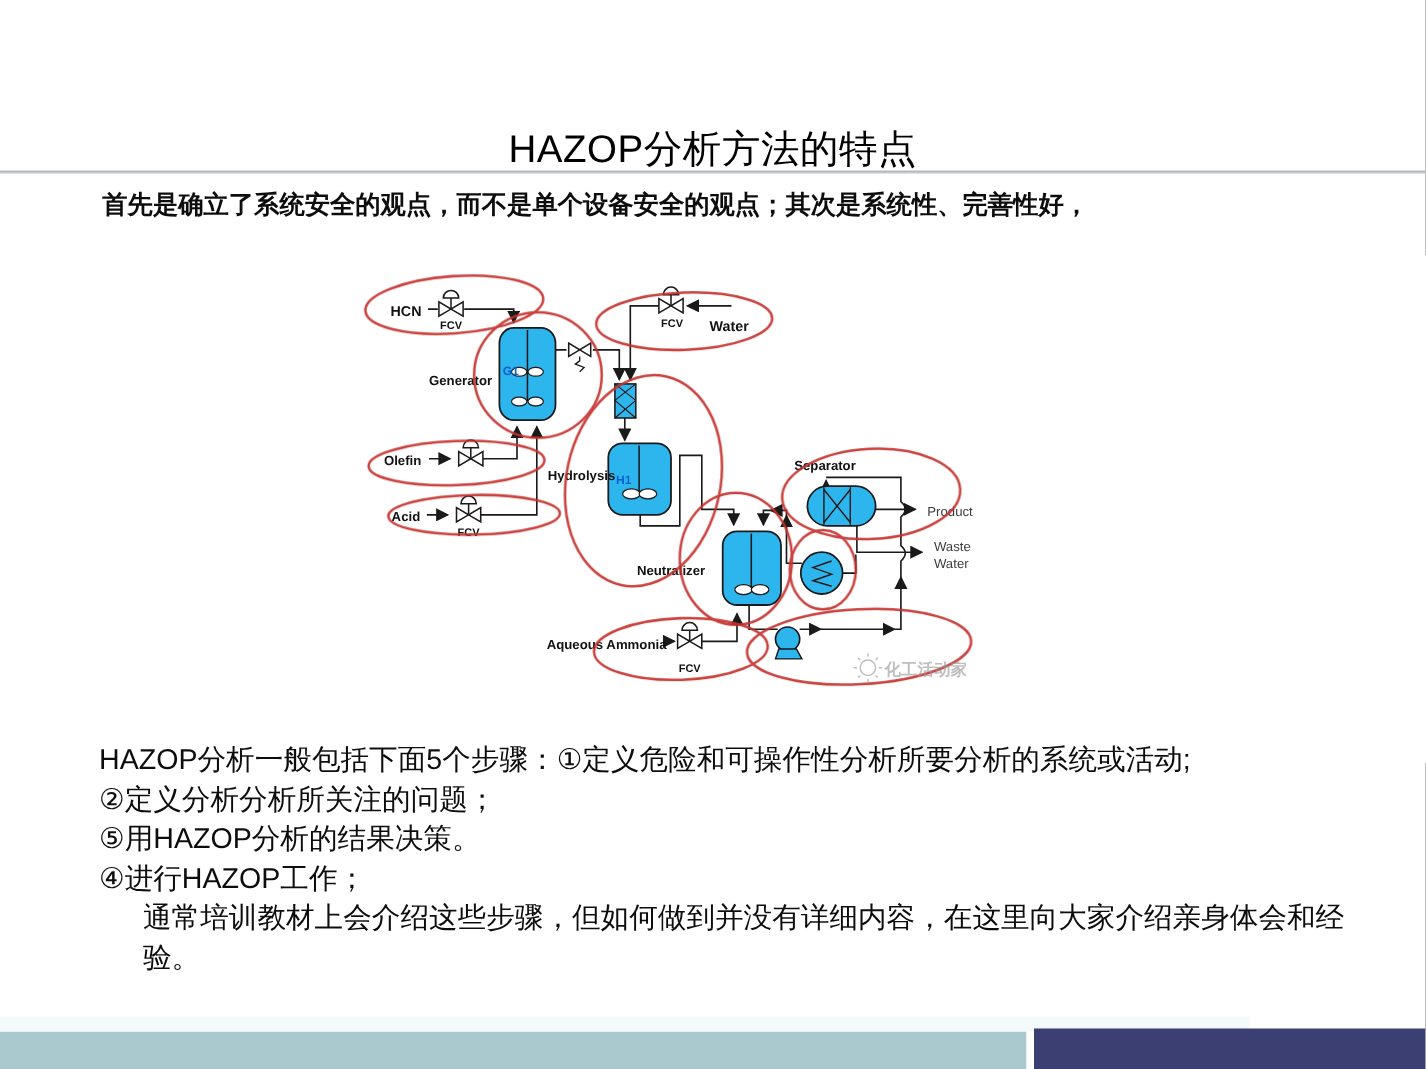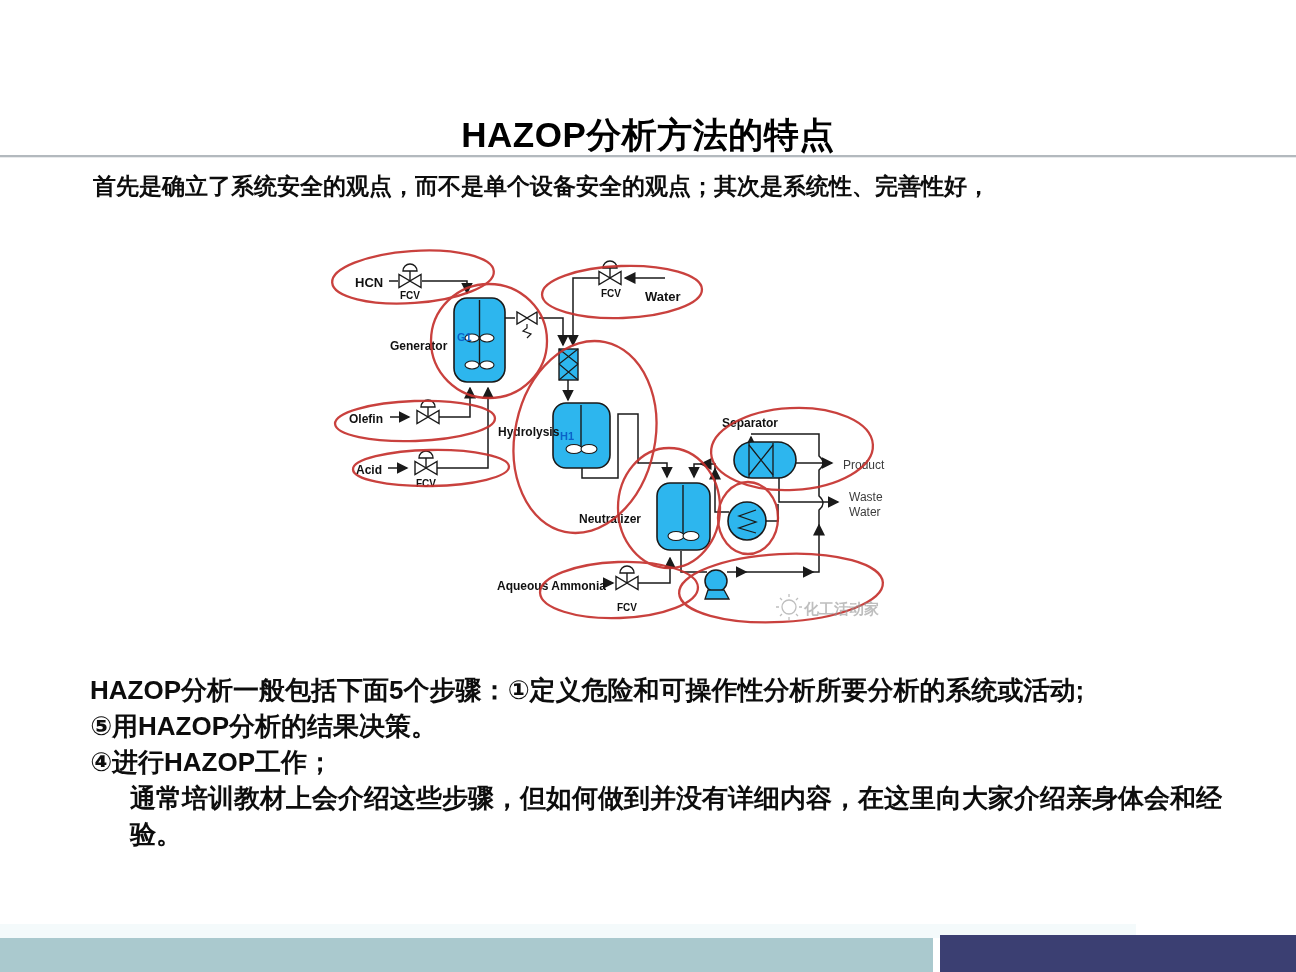--- a/index.html
+++ b/index.html
@@ -1,25 +1,25 @@
 <!DOCTYPE html>
 <html><head>
 <meta charset="utf-8">
 <style>
   html,body{margin:0;padding:0;background:#888;}
   .slide{position:relative;width:1296px;height:972px;background:#ffffff;overflow:hidden;
          font-family:"Liberation Sans","DejaVu Sans",sans-serif;color:#0d0d0d;}
   .title{position:absolute;top:112px;left:0;width:100%;text-align:center;
-         font-size:35px;font-weight:700;color:#000;letter-spacing:0.5px;}
+         font-size:35px;font-weight:400;color:#000;letter-spacing:0.5px;}
   .rule{position:absolute;top:155px;left:0;width:100%;height:2px;background:#b3b9be;
         border-bottom:1px solid #e8eaec;}
   .intro{position:absolute;top:169px;left:93px;width:1130px;font-size:23px;line-height:34px;
          font-weight:700;}
   .steps{position:absolute;top:672px;left:90px;width:1180px;font-size:26px;line-height:36px;
-         font-weight:700;}
+         font-weight:400;}
   .steps .closing{padding-left:40px;}
   .diagram{position:absolute;left:330px;top:245px;width:580px;height:390px;}
   .paleband{position:absolute;left:0;top:924px;width:1136px;height:14px;background:#f4fafb;}
   .bar-left{position:absolute;left:0;top:938px;width:933px;height:34px;background:#aac9ce;}
   .bar-right{position:absolute;left:940px;top:935px;width:356px;height:37px;background:#3b3f72;}
   svg text{font-family:"Liberation Sans","DejaVu Sans",sans-serif;}
 </style>
 </head>
 <body>
 
@@ -165,20 +165,21 @@
       <g stroke="#979797" stroke-width="1.3" fill="none">
         <circle cx="789" cy="607" r="7"></circle>
         <path d="M789 597 V594 M789 617 V620 M779 607 H776 M799 607 H802 M782 600 L780 598 M796 600 L798 598 M782 614 L780 616 M796 614 L798 616"></path>
       </g>
       <text x="804" y="614" font-size="15" font-weight="bold" fill="#979797">化工活动家</text>
     </g>
   </svg>
 
   <div class="steps">
     <div>HAZOP分析一般包括下面5个步骤：①定义危险和可操作性分析所要分析的系统或活动;</div>
+    <div>②定义分析分析所关注的问题；</div>
     <div>⑤用HAZOP分析的结果决策。</div>
     <div>④进行HAZOP工作；</div>
     <div class="closing">通常培训教材上会介绍这些步骤，但如何做到并没有详细内容，在这里向大家介绍亲身体会和经验。</div>
   </div>
 
   <div class="paleband"></div>
   <div class="bar-left"></div>
   <div class="bar-right"></div>
 
 </div>

